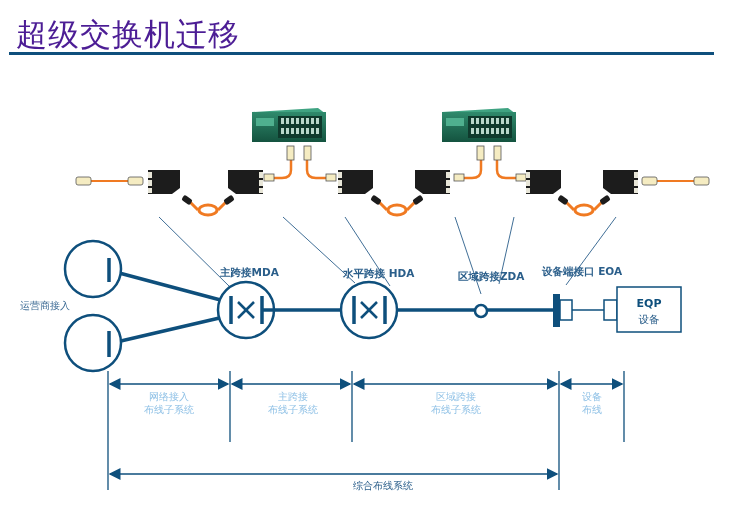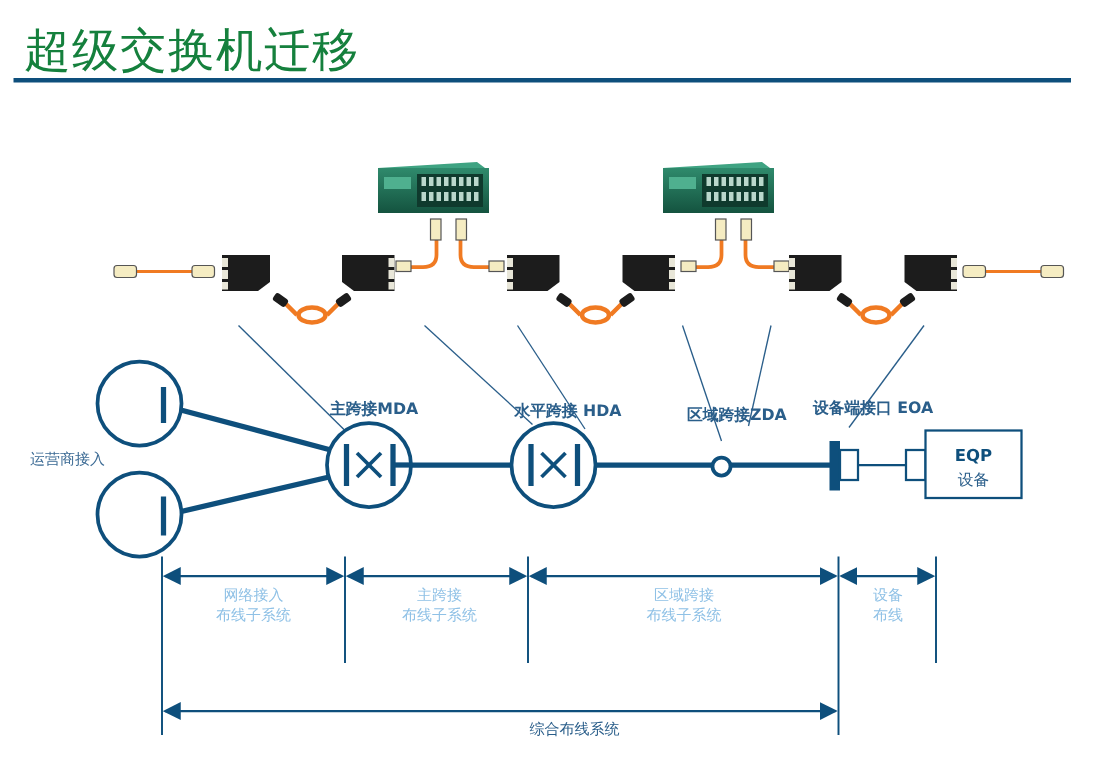--- a/index.html
+++ b/index.html
@@ -1,17 +1,17 @@
 <!DOCTYPE html>
 <html><head>
 <meta charset="utf-8">
 <style>
   html, body { margin: 0; padding: 0; background: #ffffff; }
   body { width: 746px; height: 511px; position: relative; overflow: hidden; font-family: "DejaVu Sans", sans-serif; }
-  .title { position: absolute; left: 16px; top: 14px; font-family: "DejaVu Serif", serif; font-size: 31px; color: #15803d; letter-spacing: 1px; line-height: 40px; }
+  .title { position: absolute; left: 16px; top: 14px; font-family: "DejaVu Serif", serif; font-size: 31px; color: #4c1d95; letter-spacing: 1px; line-height: 40px; }
   .title-rule { position: absolute; left: 9px; top: 52px; width: 705px; height: 3px; background: #0e4f7c; }
   svg.diagram { position: absolute; left: 0; top: 0; }
   .lbl { font-family: "DejaVu Sans", sans-serif; }
 </style>
 </head>
 <body>
 
 <div class="title">超级交换机迁移</div>
 <div class="title-rule"></div>
 

